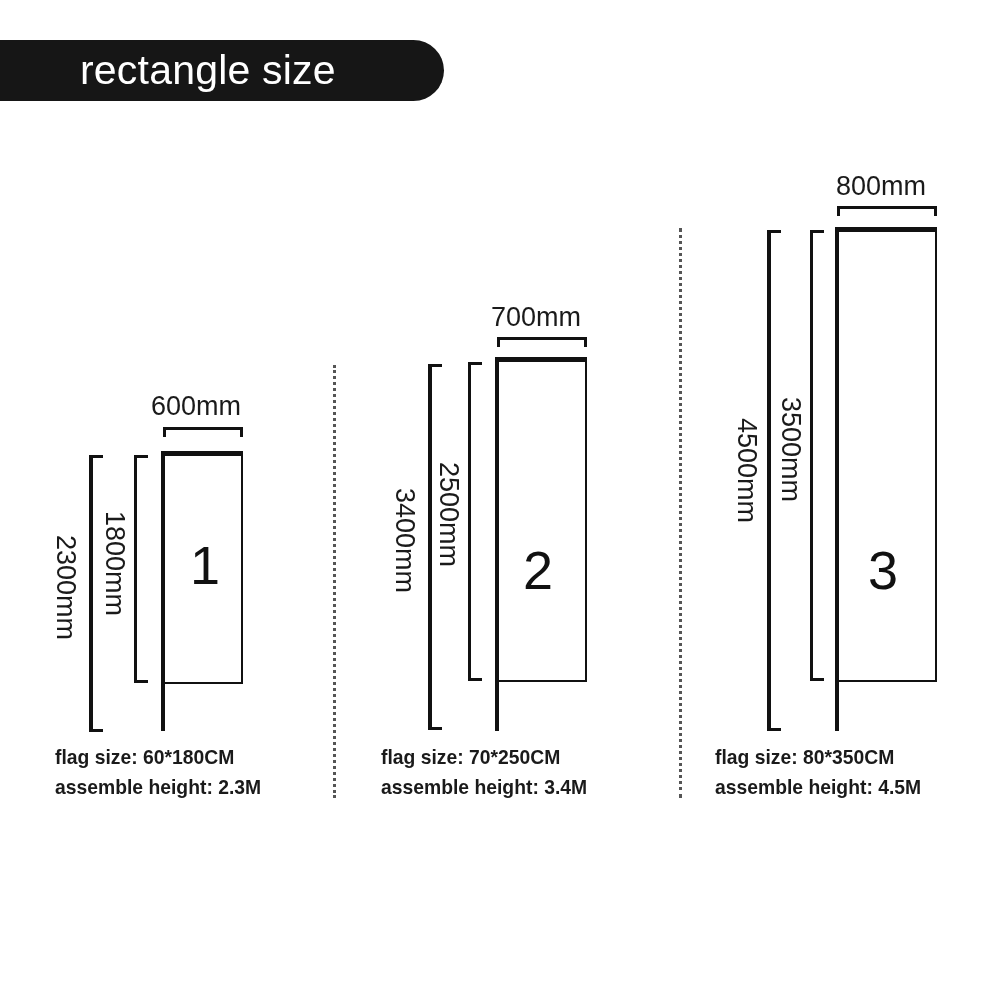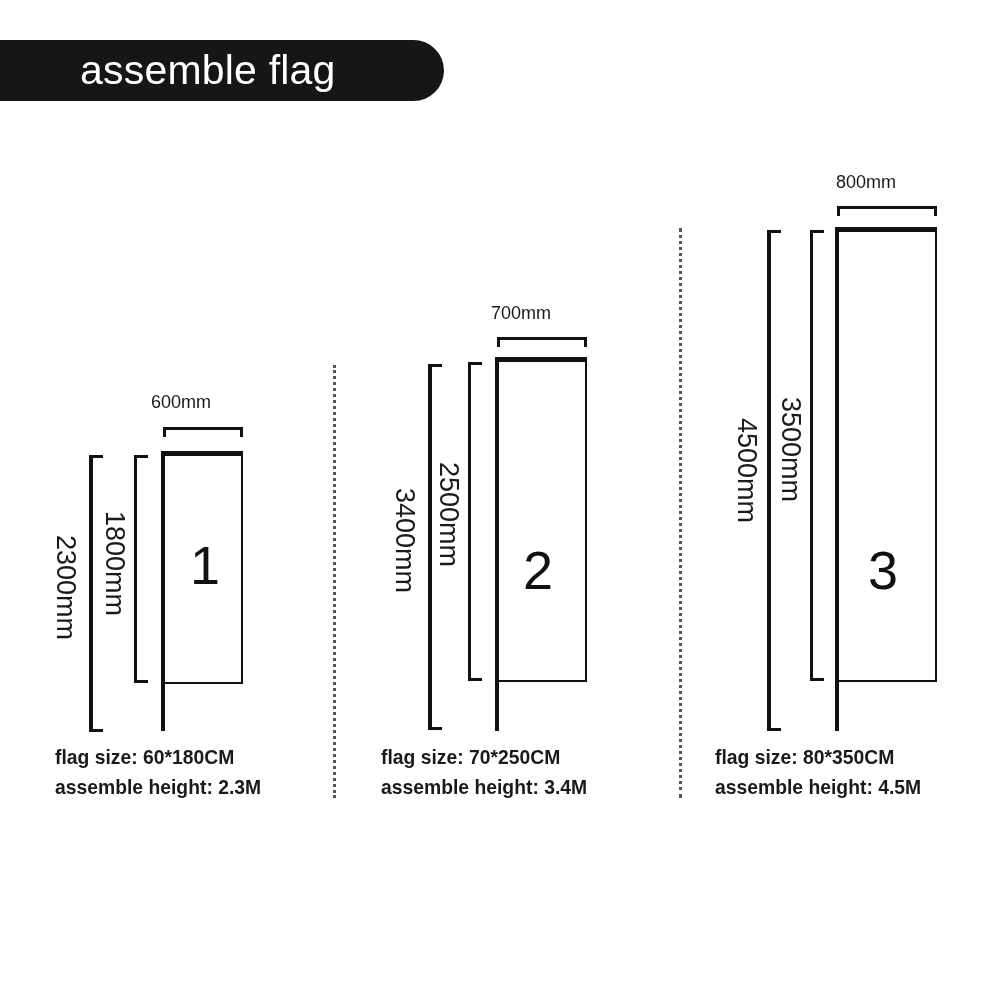--- a/index.html
+++ b/index.html
@@ -4,35 +4,35 @@
   <style>
     html, body { margin: 0; padding: 0; background: #ffffff; }
     body { width: 999px; height: 999px; position: relative; overflow: hidden; font-family: "Liberation Sans", sans-serif; color: #111; }
     .abs { position: absolute; }
     .title-bar {
       left: 0; top: 40px; width: 444px; height: 61px;
       background: #161616; border-radius: 0 31px 31px 0;
       color: #fff; font-size: 41px; line-height: 61px;
       text-indent: 80px; letter-spacing: 0.2px;
     }
-    .dim-text { position: absolute; font-size: 18px; color: #1a1a1a; white-space: nowrap; line-height: 1; }
+    .dim-text { position: absolute; font-size: 27px; color: #1a1a1a; white-space: nowrap; line-height: 1; }
     .vtext { position: absolute; font-size: 27px; color: #1a1a1a; white-space: nowrap; line-height: 1; transform-origin: 0 0; transform: rotate(90deg); }
     .flag-num { position: absolute; font-size: 54px; color: #111; line-height: 1; }
     .flag-rect { position: absolute; border: 2px solid #111; border-top: 5px solid #111; background: #fff; box-sizing: border-box; }
     .pole { position: absolute; background: #111; width: 4px; }
     .caption { position: absolute; font-family: "Liberation Sans", sans-serif; font-weight: bold; font-size: 21px; line-height: 30px; color: #1a1a1a; white-space: nowrap; transform: scaleX(0.92); transform-origin: 0 0; }
     .sep { position: absolute; width: 0; border-left: 3px dotted #555; }
     .bracket-v { position: absolute; width: 4px; background: #111; }
     .bracket-h { position: absolute; height: 3px; background: #111; }
   </style>
 </head>
 <body>
 
 <div class="abs title-bar">
-  <span>assemble flag</span>
+  <span>rectangle size</span>
 </div>
 
 <div>
 
   <div class="dim-text" style="left:151px; top:393px;">600mm</div>
   <div class="bracket-h" style="left:163px; top:427px; width:80px;"></div>
   <div class="bracket-v" style="left:163px; top:427px; width:3px; height:10px;"></div>
   <div class="bracket-v" style="left:240px; top:427px; width:3px; height:10px;"></div>
 
   <div class="flag-rect" style="left:162px; top:451px; width:81px; height:233px;"></div>

